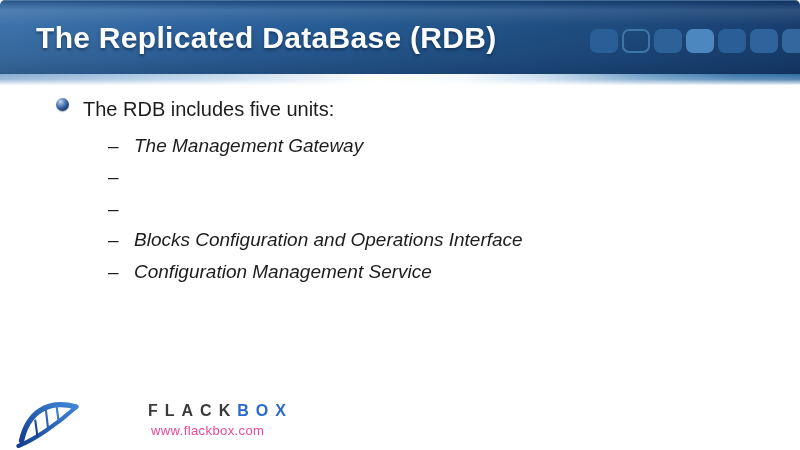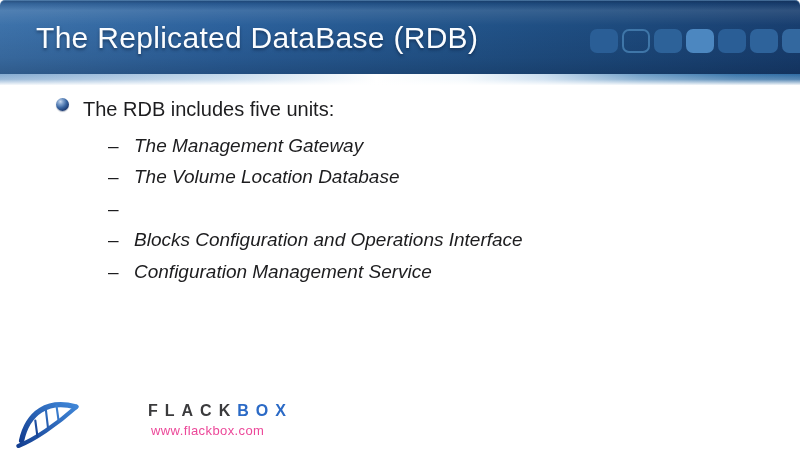--- a/index.html
+++ b/index.html
@@ -14,21 +14,21 @@
     border-radius:5px 5px 0 0;
     background:
       linear-gradient(180deg, rgba(10,30,62,.45) 0%, rgba(20,45,85,.18) 5%,
                       rgba(255,255,255,.10) 14%, rgba(255,255,255,0) 34%,
                       rgba(0,10,30,.10) 78%, rgba(0,10,30,.22) 100%),
       linear-gradient(90deg, #3d72aa 0%, #2c619c 28%, #23558b 55%, #1d4a7d 78%, #183e6f 100%);
     box-shadow: inset 0 1px 0 rgba(120,170,215,.45);
   }
   .slide-title{
     position:absolute;left:36px;top:21px;margin:0;
-    font-size:30px;font-weight:400;letter-spacing:.3px;color:#fbfdff;
+    font-size:30px;font-weight:700;letter-spacing:.3px;color:#fbfdff;
     text-shadow:0 2px 3px rgba(8,24,50,.5);
     white-space:nowrap;
   }
   .squares{position:absolute;left:590px;top:29px;display:flex;gap:4px;}
   .sq{width:28px;height:24px;border-radius:7px;flex:0 0 auto;background:#2a5e96;}
   .sq.outlined{background:transparent;border:2px solid #3f76a8;width:24px;height:20px;}
   .glowband{
     position:absolute;left:0;top:74px;width:800px;height:12px;
     background:
       linear-gradient(180deg, rgba(255,255,255,0) 0%, rgba(255,255,255,.2) 45%, #ffffff 96%),
@@ -91,21 +91,20 @@
       <span class="sphere"></span>
       <span class="bullet-text">The RDB includes five units:</span>
     </div>
     <ul class="sublist">
       <li>
         <span class="dash">–</span>
         <span class="sub-text">The Management Gateway</span>
       </li>
       <li>
         <span class="dash">–</span>
-        <span class="sub-text">The Volume Location Database</span>
       </li>
       <li>
         <span class="dash">–</span>
       </li>
       <li>
         <span class="dash">–</span>
         <span class="sub-text">Blocks Configuration and Operations Interface</span>
       </li>
       <li>
         <span class="dash">–</span>

